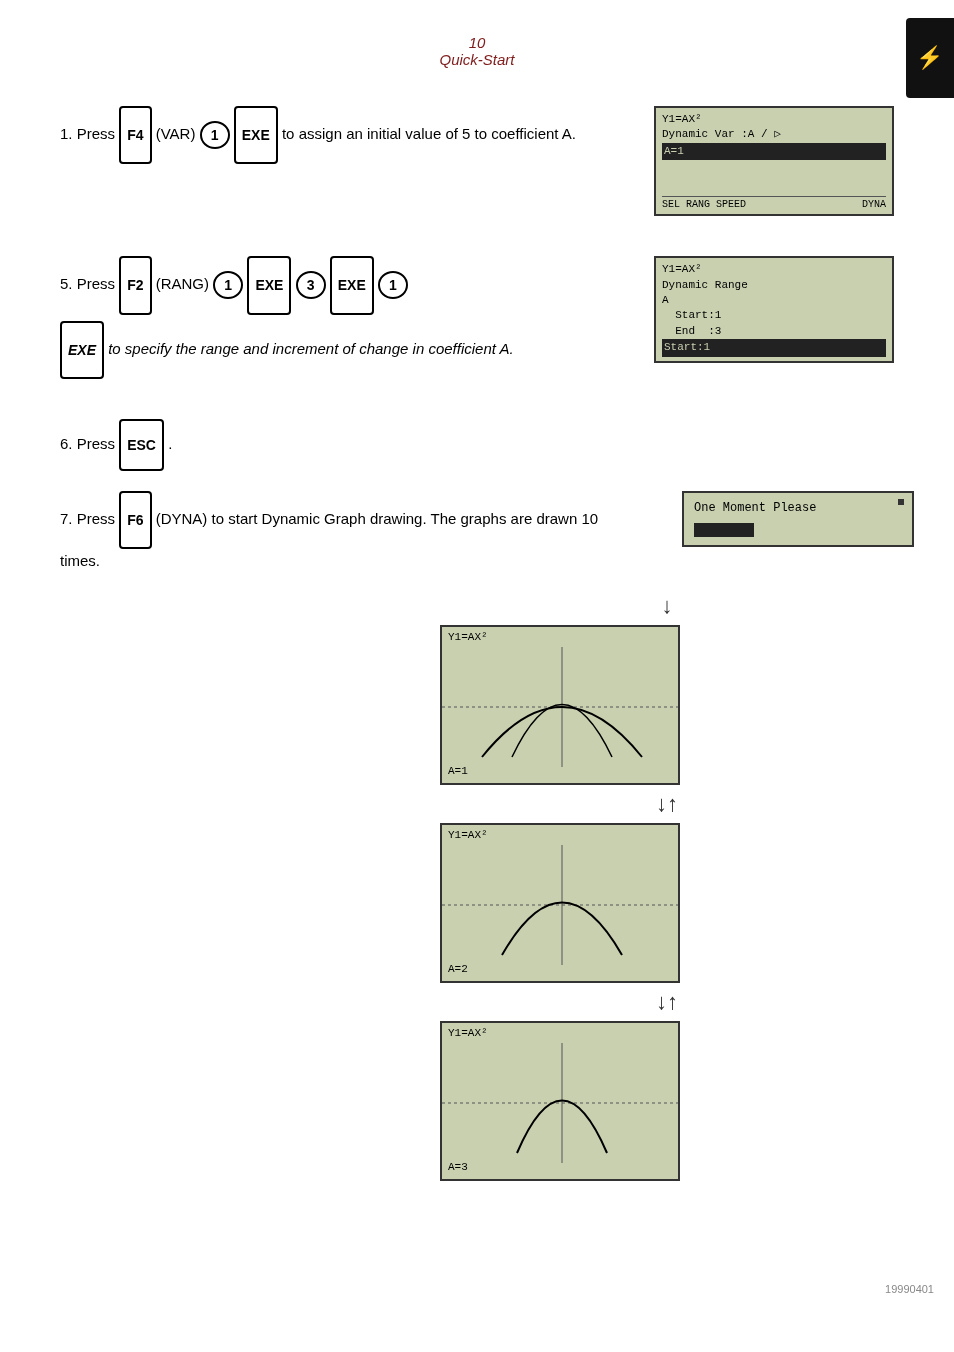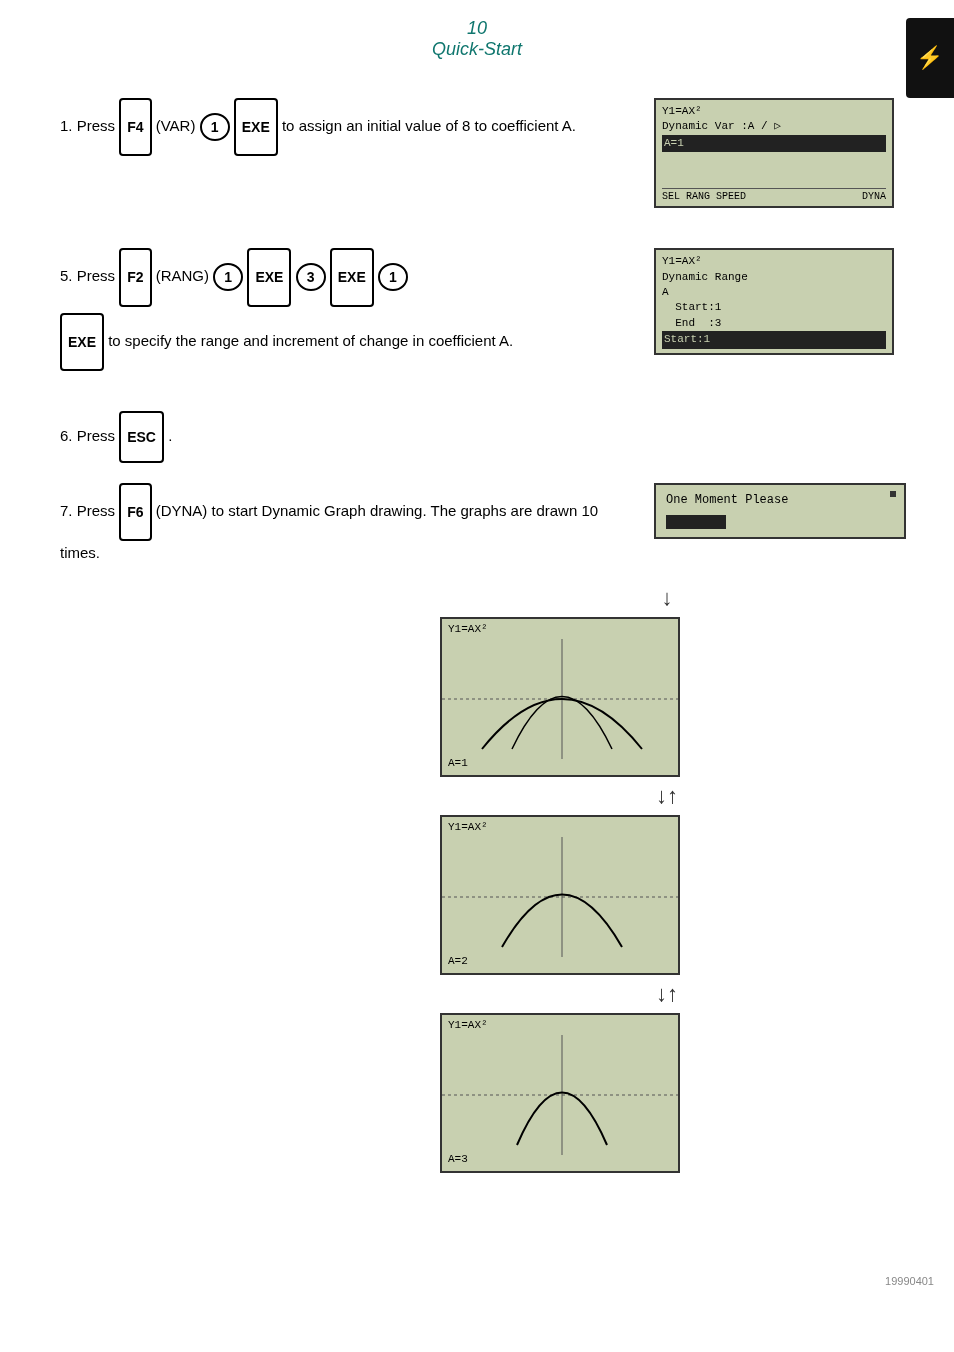--- a/index.html
+++ b/index.html
@@ -9,25 +9,25 @@
       background: #fff;
       font-family: Arial, sans-serif;
       font-size: 15px;
       color: #000;
       position: relative;
     }
 
     
     .page-header {
       text-align: center;
-      padding-top: 18px;
+      padding-top: 34px;
       padding-bottom: 8px;
-      font-size: 18px;
+      font-size: 15px;
       font-style: italic;
-      color: #0f766e;
+      color: #7f1d1d;
     }
     .page-header .page-num {
       font-style: italic;
       display: block;
     }
 
     
     .right-tab {
       position: absolute;
       top: 18px;
@@ -117,22 +117,23 @@
       padding-top: 2px;
     }
 
     
     .moment-screen {
       border: 2px solid #333;
       background: #c8d0b0;
       font-family: 'Courier New', monospace;
       font-size: 12px;
       padding: 8px 10px;
-      width: 252px;
+      width: 232px;
       position: relative;
+      margin-left: 28px;
     }
     .moment-screen .dot-indicator {
       position: absolute;
       top: 6px;
       right: 8px;
       width: 6px;
       height: 6px;
       background: #333;
     }
     .moment-text {
@@ -216,21 +217,21 @@
 <div class="content">
 
   <div class="step">
     <div class="step-text">
       <span>1. Press </span>
       <span class="key">F4</span>
       <span> (VAR) </span>
       <span class="key key-round">1</span>
       <span> </span>
       <span class="key">EXE</span>
-      <span> to assign an initial value of 8 to coefficient A.</span>
+      <span> to assign an initial value of 5 to coefficient A.</span>
     </div>
     <div class="step-screen">
       <div class="calc-screen">
         <div class="screen-line">Y1=AX²</div>
         <div class="screen-line">Dynamic Var :A  / ▷</div>
         <div class="screen-line highlighted">A=1</div>
         <div style="height:30px;"></div>
         <div class="screen-footer">
           <span>SEL RANG SPEED</span>
           <span>DYNA</span>
@@ -248,21 +249,21 @@
         <span class="key key-round">1</span>
         <span> </span>
         <span class="key">EXE</span>
         <span> </span>
         <span class="key key-round">3</span>
         <span> </span>
         <span class="key">EXE</span>
         <span> </span>
         <span class="key key-round">1</span>
       </div>
-      <div style="margin-top:6px;">
+      <div style="margin-top:6px;font-style:italic;">
         <span class="key">EXE</span>
         <span> to specify the range and increment of change in coefficient A.</span>
       </div>
     </div>
     <div class="step-screen">
       <div class="calc-screen">
         <div class="screen-line">Y1=AX²</div>
         <div class="screen-line">Dynamic Range</div>
         <div class="screen-line">A</div>
         <div class="screen-line">&nbsp;&nbsp;Start:1</div>

